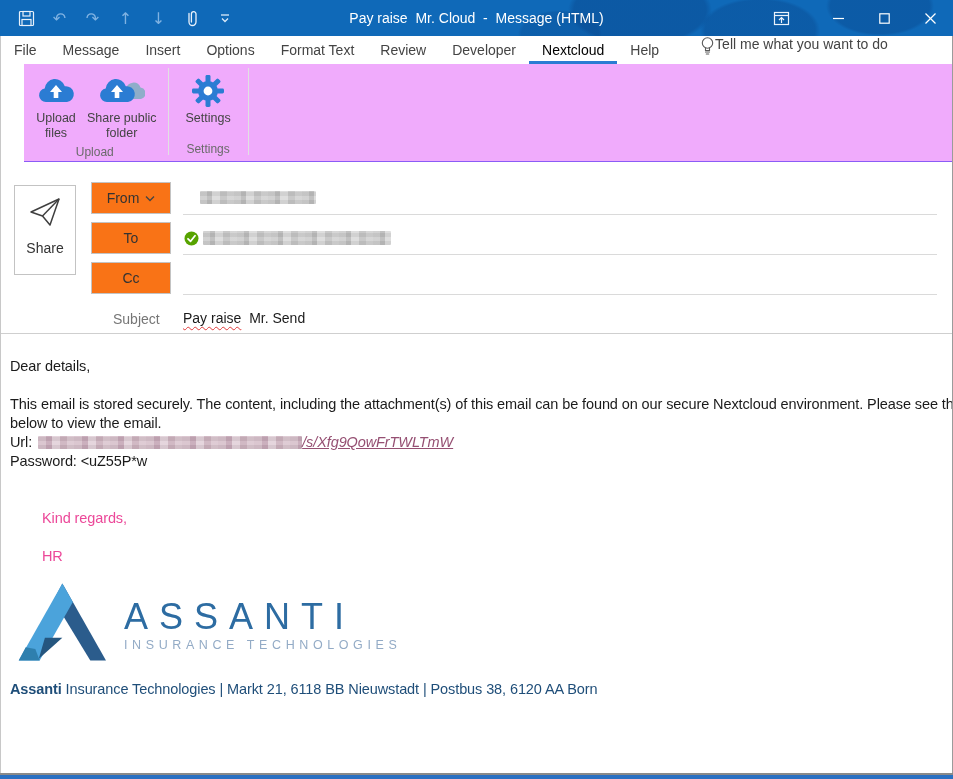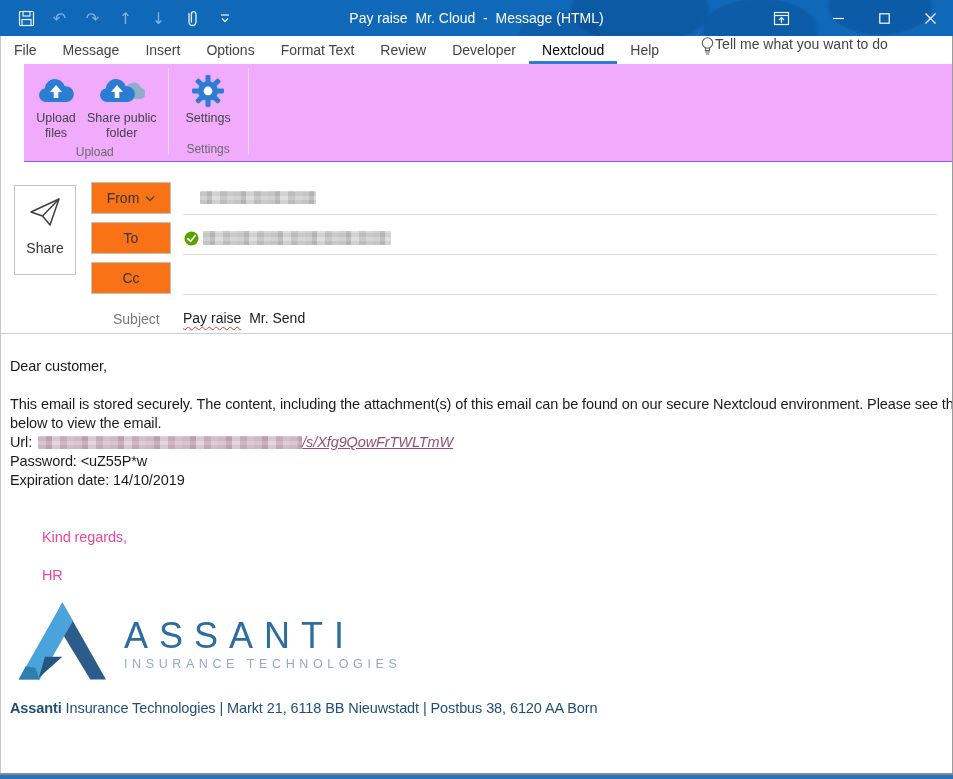--- a/index.html
+++ b/index.html
@@ -295,31 +295,30 @@
     <div class="redact" style="position:absolute; left:203px; top:69px; width:188px; height:14px;"></div>
     <div class="field-line" style="top:92px;"></div>
 
     <div class="field-line" style="top:132px;"></div>
 
     <div class="subject-label">Subject</div>
     <div class="subject-value"><span class="squiggle">Pay raise</span><span>  Mr. Send</span></div>
   </div>
 
   <div class="mailbody">
-    <div class="bline">Dear customer,</div>
+    <div class="bline">Dear details,</div>
     <div class="spacer19"></div>
     <div class="bline">This email is stored securely. The content, including the attachment(s) of this email can be found on our secure Nextcloud environment. Please see the details</div>
     <div class="bline">below to view the email.</div>
     <div class="bline url-row">
       <span>Url:</span>
       <span class="redact-pink url-redact"></span>
       <a class="url-link" href="#">/s/Xfg9QowFrTWLTmW</a>
     </div>
     <div class="bline">Password: &lt;uZ55P*w</div>
-    <div class="bline">Expiration date: 14/10/2019</div>
     <div class="spacer38"></div>
     <div class="bline blue-text">Kind regards,</div>
     <div class="spacer19"></div>
     <div class="bline blue-text">HR</div>
 
     <div class="logo-wrap">
       <span>
         <svg width="96" height="84" viewBox="0 0 110 96">
           <polygon points="60,4 110,92 92,92 50,23" fill="#2B5C8C"></polygon>
           <polygon points="60,4 72,25 34,92 10,92" fill="#4BA3DB"></polygon>

